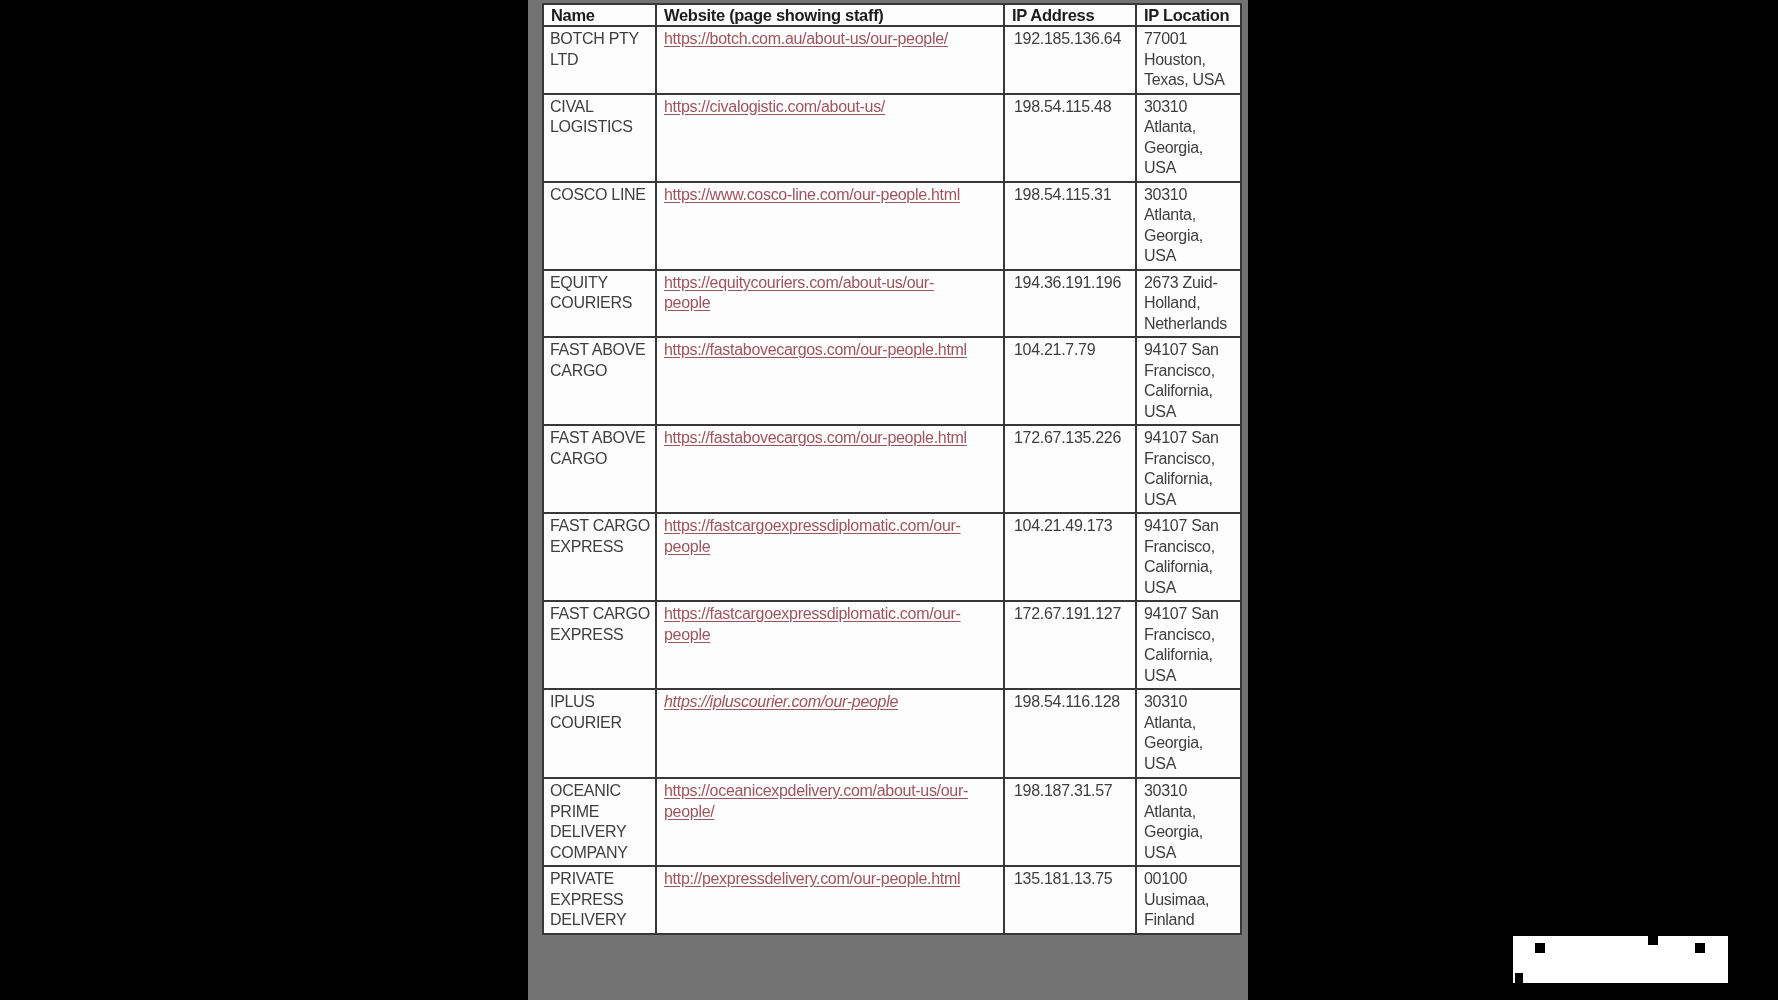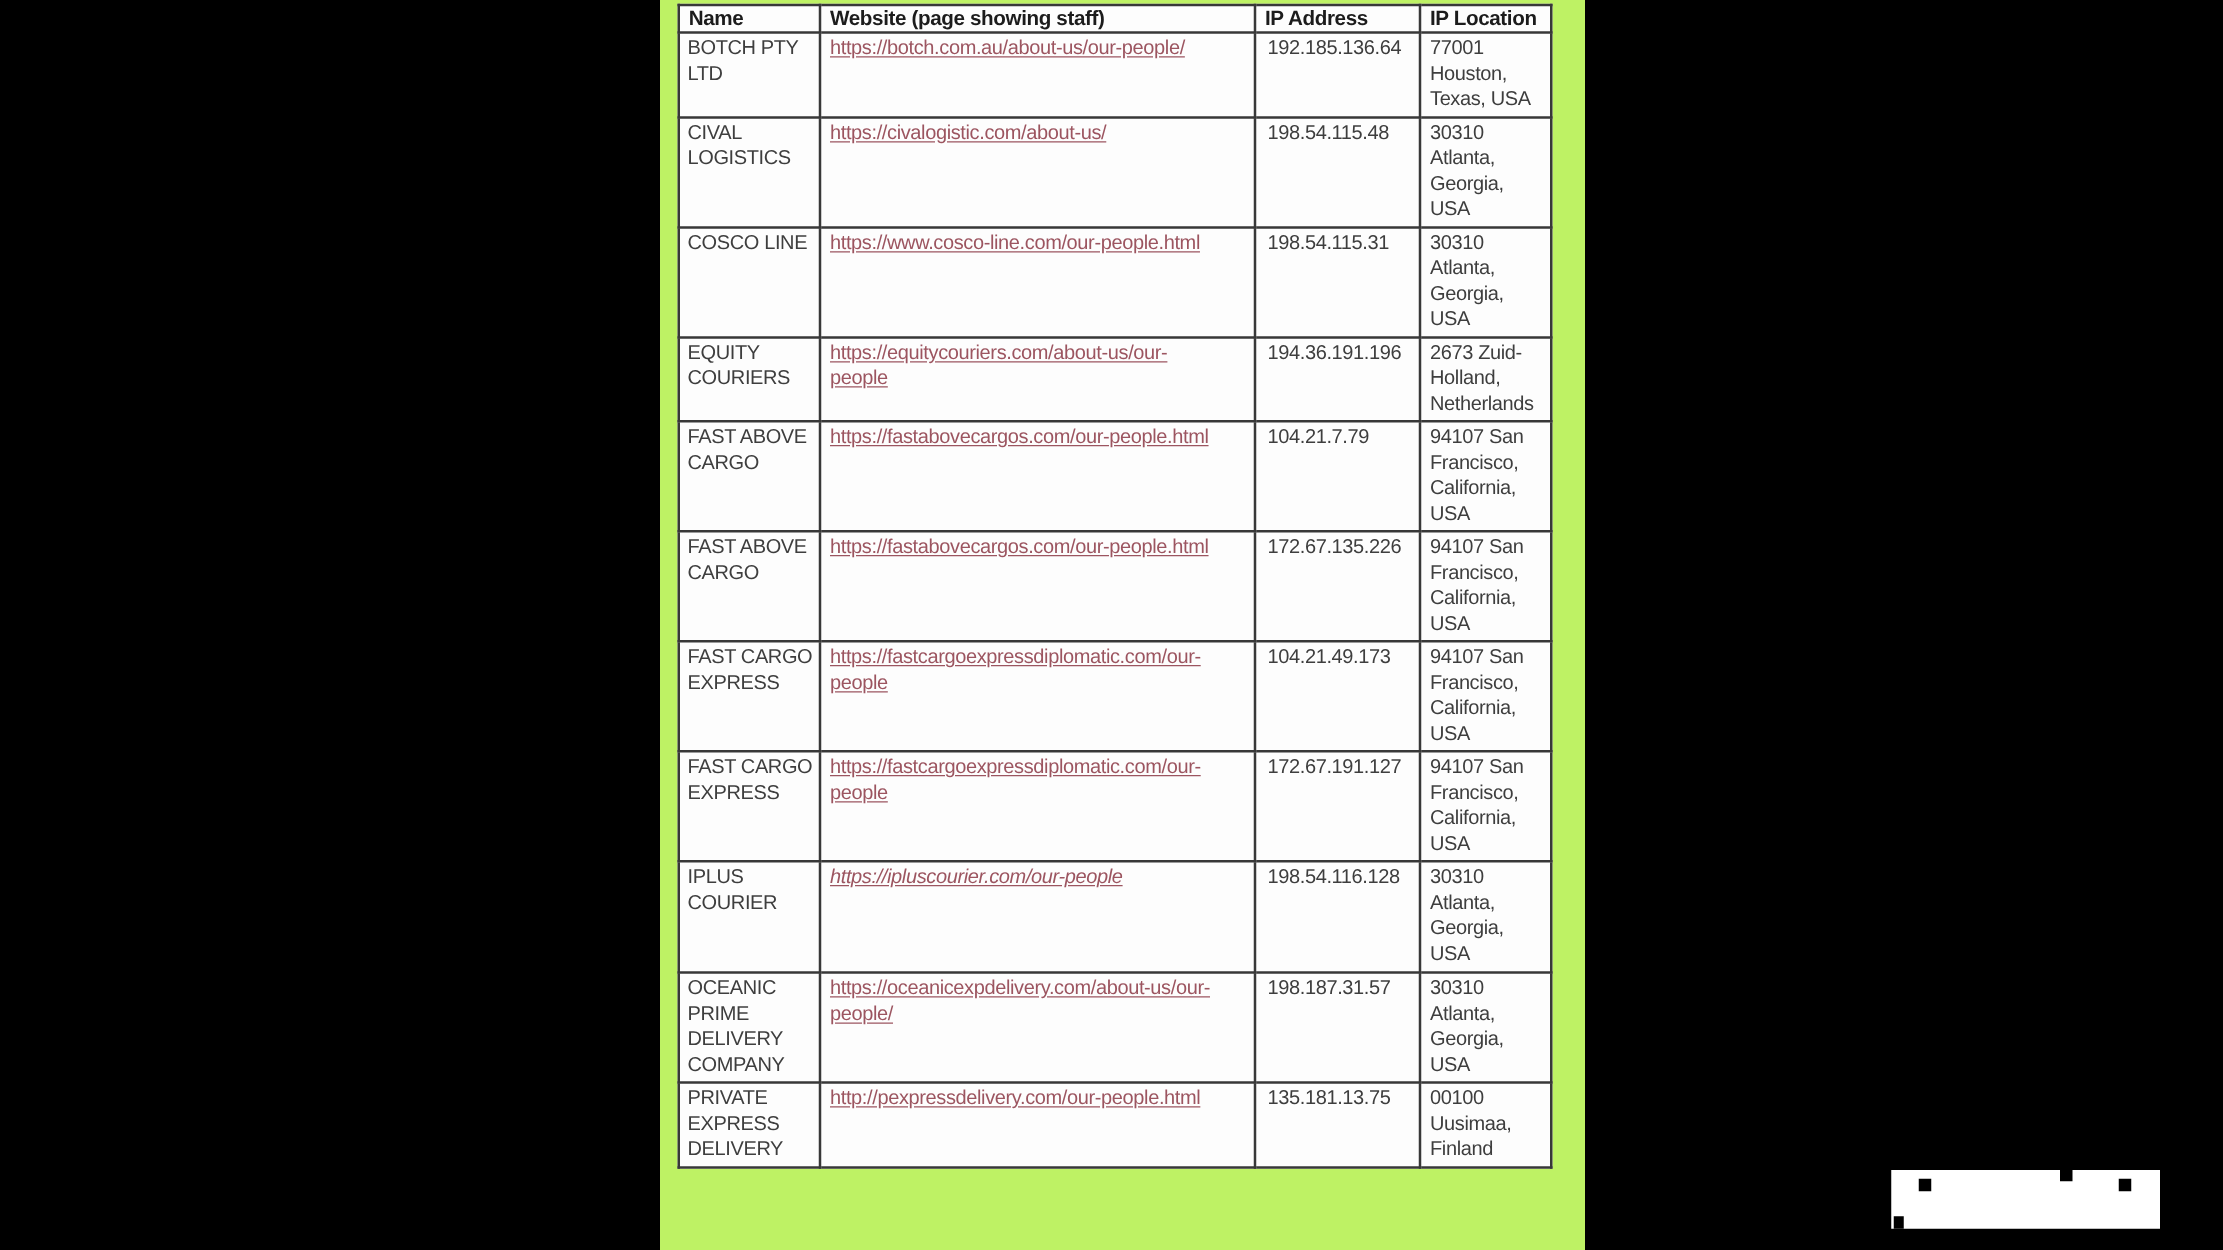--- a/index.html
+++ b/index.html
@@ -2,22 +2,21 @@
 <html><head>
 <meta charset="utf-8">
 <style>
   html,body{margin:0;padding:0;background:#000;}
   .screen{
     position:relative;width:1778px;height:1000px;overflow:hidden;
     background:#000;font-family:"Liberation Sans",sans-serif;
   }
   .paper{
     position:absolute;left:528px;top:0;width:720px;height:1000px;
-    background:#bef264;
-    padding-left:20px;
+    background:#737373;
   }
   table.doc-table{
     position:absolute;left:14px;top:3px;width:698px;
     border-collapse:collapse;table-layout:fixed;
     background:#fdfdfd;
   }
   .doc-table th,.doc-table td{
     border:2px solid #383838;
     vertical-align:top;text-align:left;
     font-size:16px;line-height:20.5px;letter-spacing:-0.3px;

